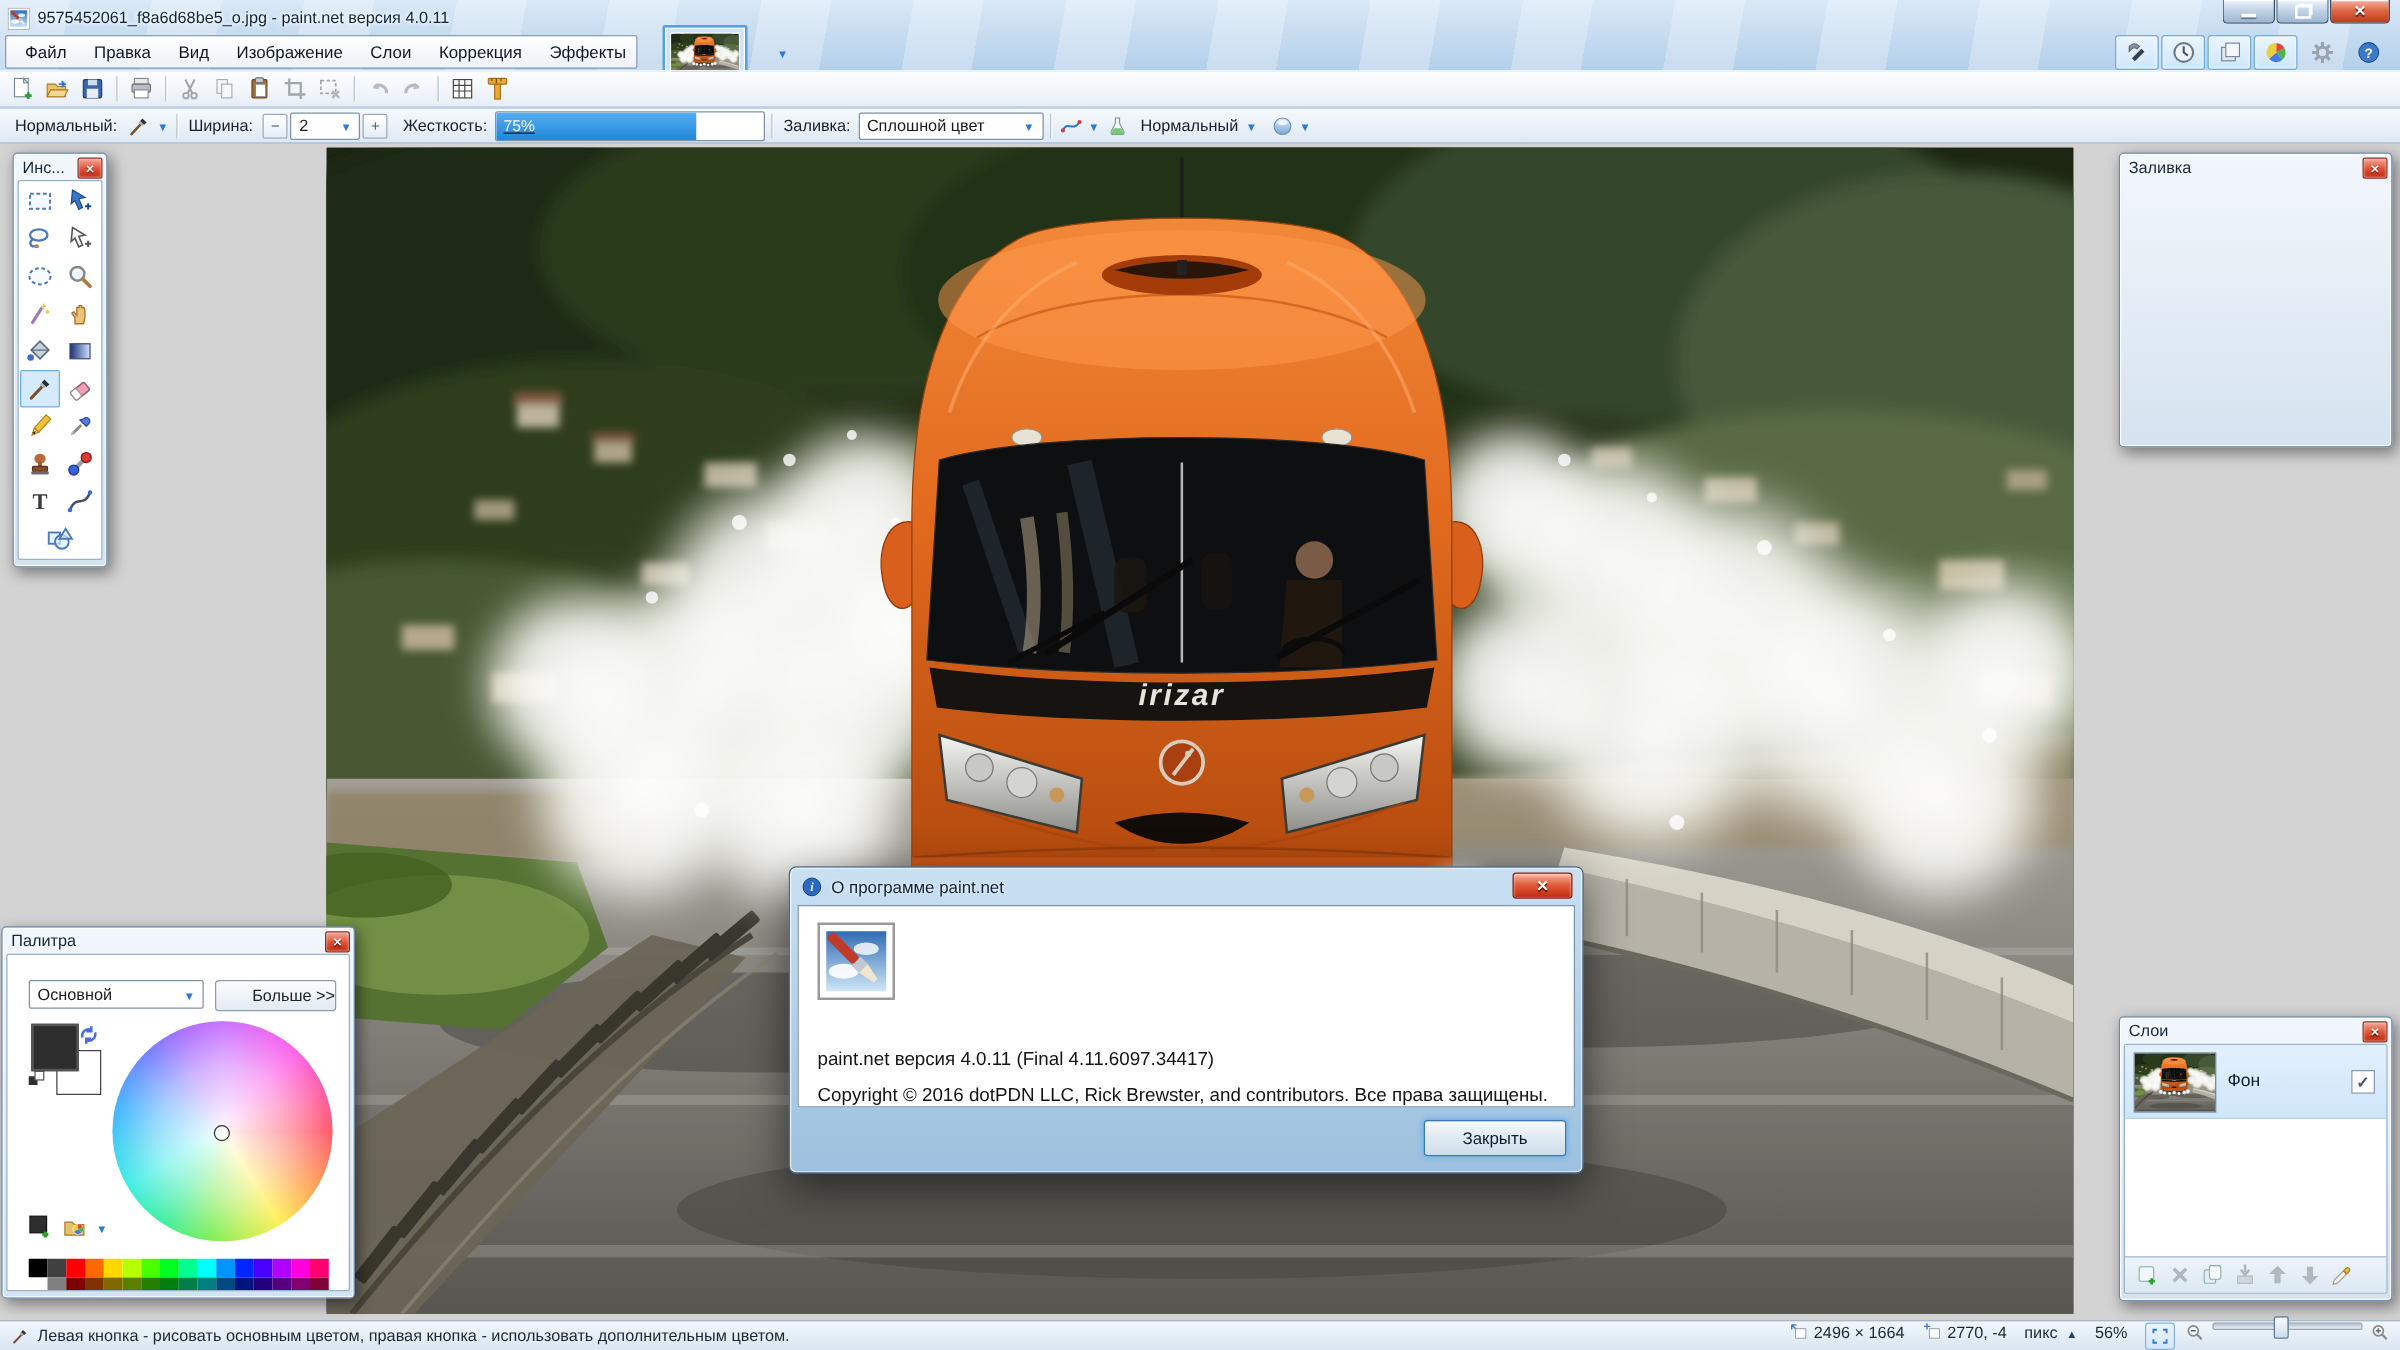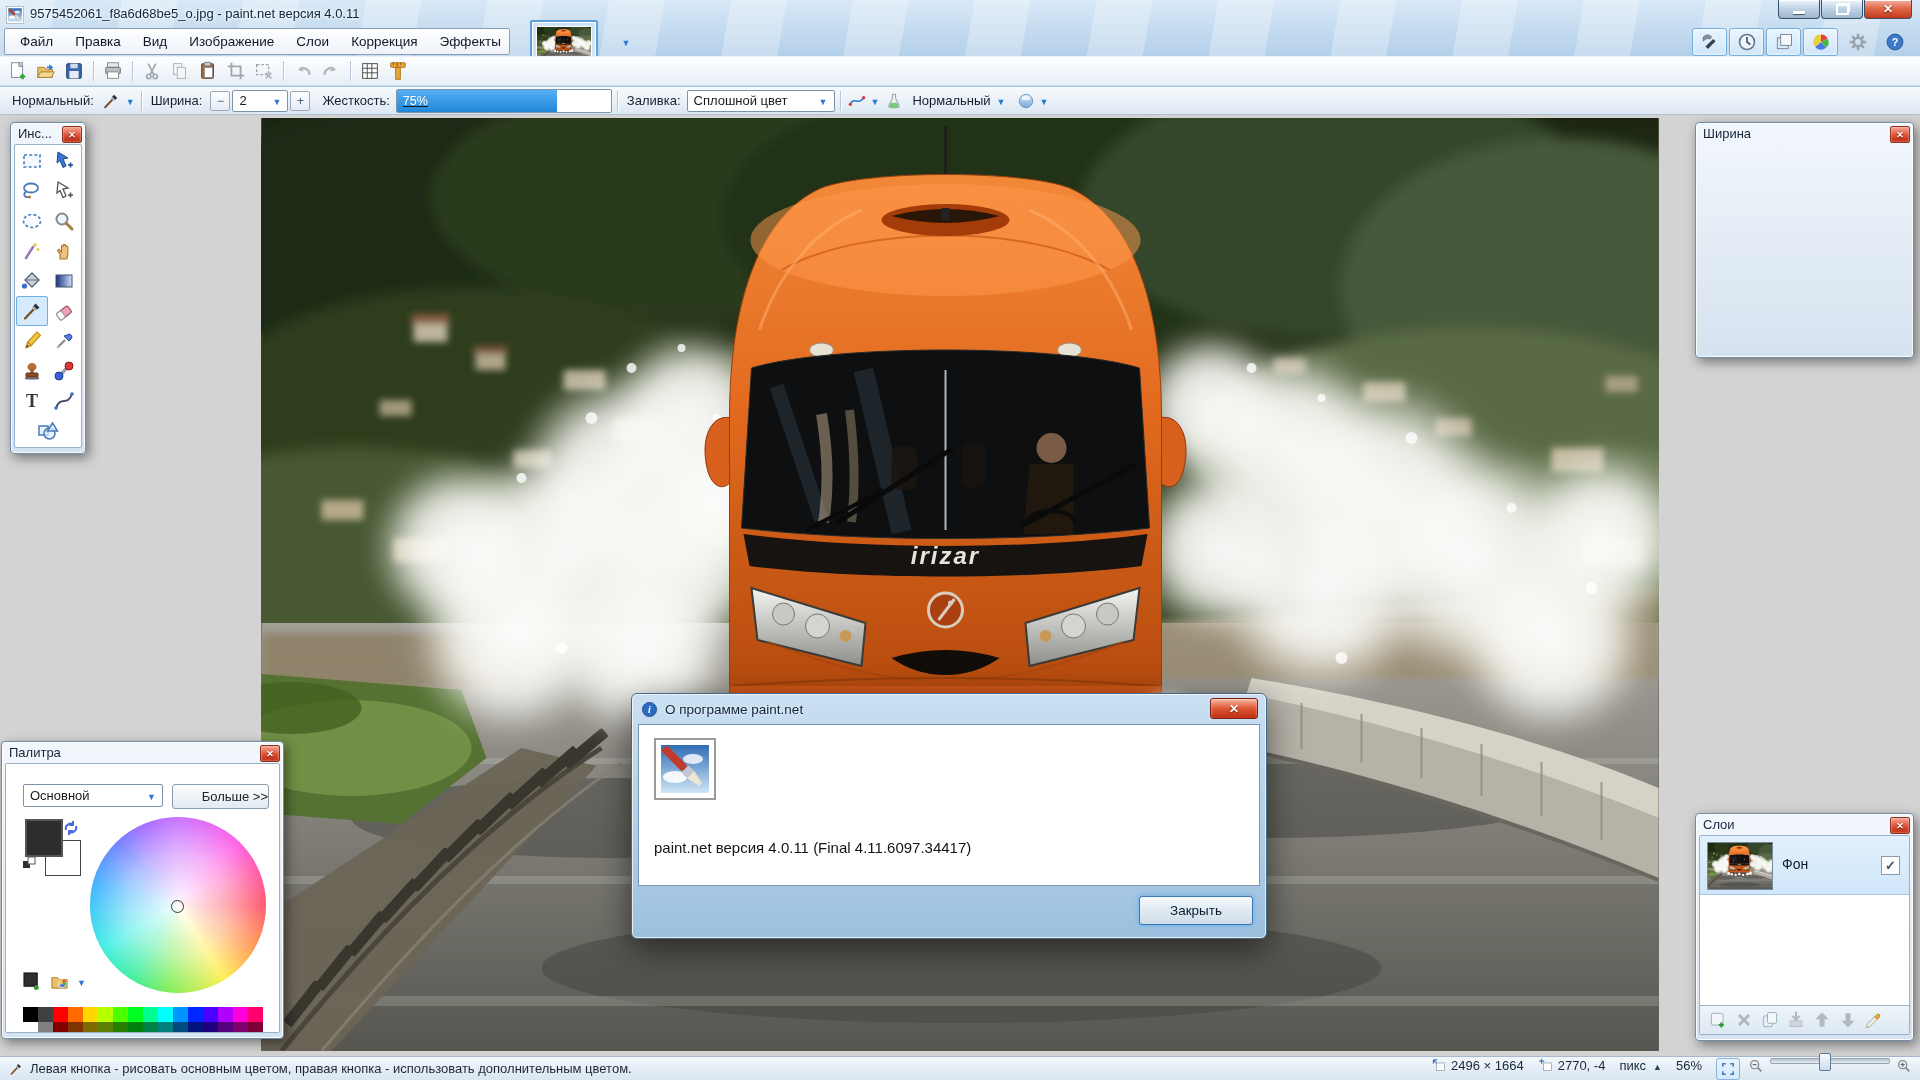--- a/index.html
+++ b/index.html
@@ -758,21 +758,21 @@
             <rect x="3" y="7" width="9" height="9" fill="#ddeefc" fill-opacity=".7" stroke="#4a7ab8" stroke-width="1.5"></rect>
             <circle cx="13.5" cy="14.5" r="5.5" fill="#ddeefc" fill-opacity=".7" stroke="#4a7ab8" stroke-width="1.5"></circle>
             <path d="M16.5,4 L21.5,12 H11.5 Z" fill="#ddeefc" fill-opacity=".7" stroke="#4a7ab8" stroke-width="1.5"></path>
           </svg>
         </div>
     </div>
   </div>
 </div>
 
 <div class="panel" id="history-panel">
-  <div class="panel-title">Ширина</div>
+  <div class="panel-title">Заливка</div>
   <div class="panel-x">✕</div>
 </div>
 
 <div class="panel" id="palette-panel">
   <div class="panel-title">Палитра</div>
   <div class="panel-x">✕</div>
   <div class="panel-body" id="palette-body">
     <div class="combo" id="pal-mode">
       <span>Основной</span>
       <span class="chev"></span>
@@ -910,20 +910,21 @@
       <text x="12" y="17" text-anchor="middle" font-size="14" font-weight="bold" font-family="Liberation Serif,serif" font-style="italic" fill="#fff">i</text>
     </svg>
     <span id="about-title">О программе paint.net</span>
     <div id="about-close">✕</div>
   </div>
   <div id="about-content">
     <svg id="about-logo" width="64" height="64" viewBox="0 0 64 64">
         <use href="#pnicon"></use>
       </svg>
     <div id="about-version">paint.net версия 4.0.11 (Final 4.11.6097.34417)</div>
+    <div id="about-copy">Copyright © 2016 dotPDN LLC, Rick Brewster, and contributors. Все права защищены.</div>
   </div>
   <div id="about-footer">
     <div id="about-close-btn">
       <span>Закрыть</span>
     </div>
   </div>
 </div>
 
 <div id="statusbar">
   <svg width="16" height="16" viewBox="0 0 24 24" style="margin-right:6px">

